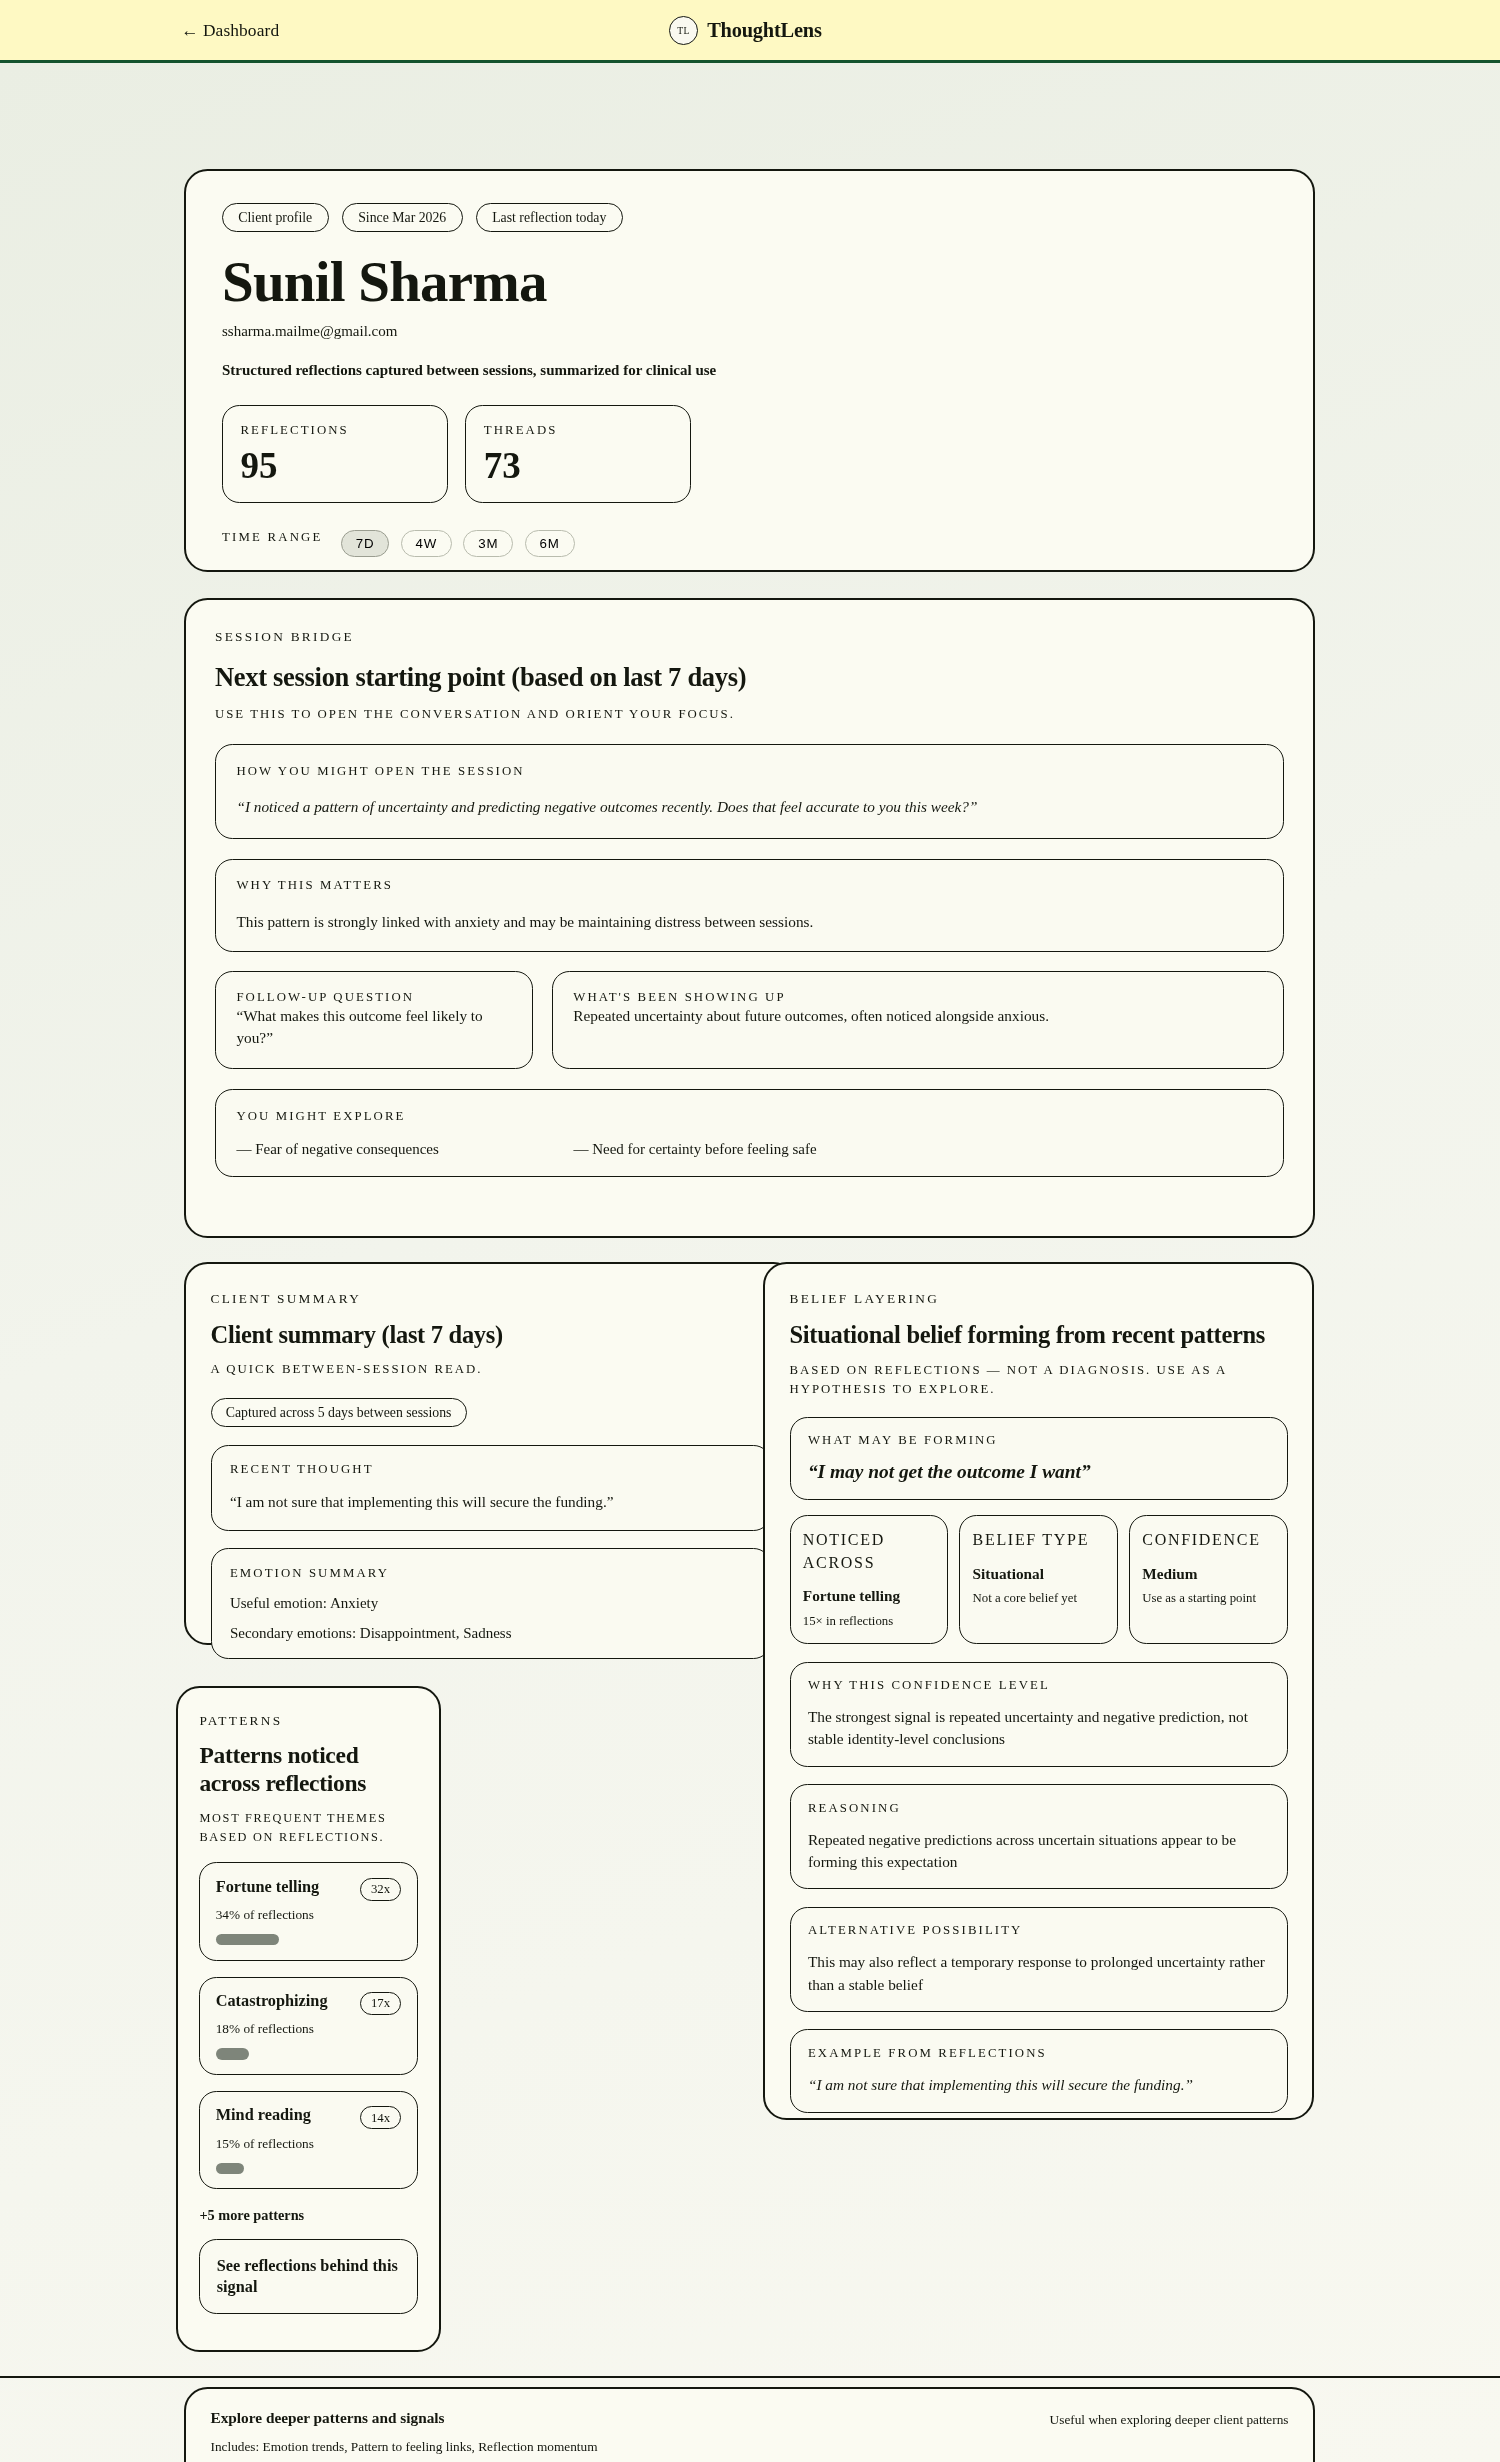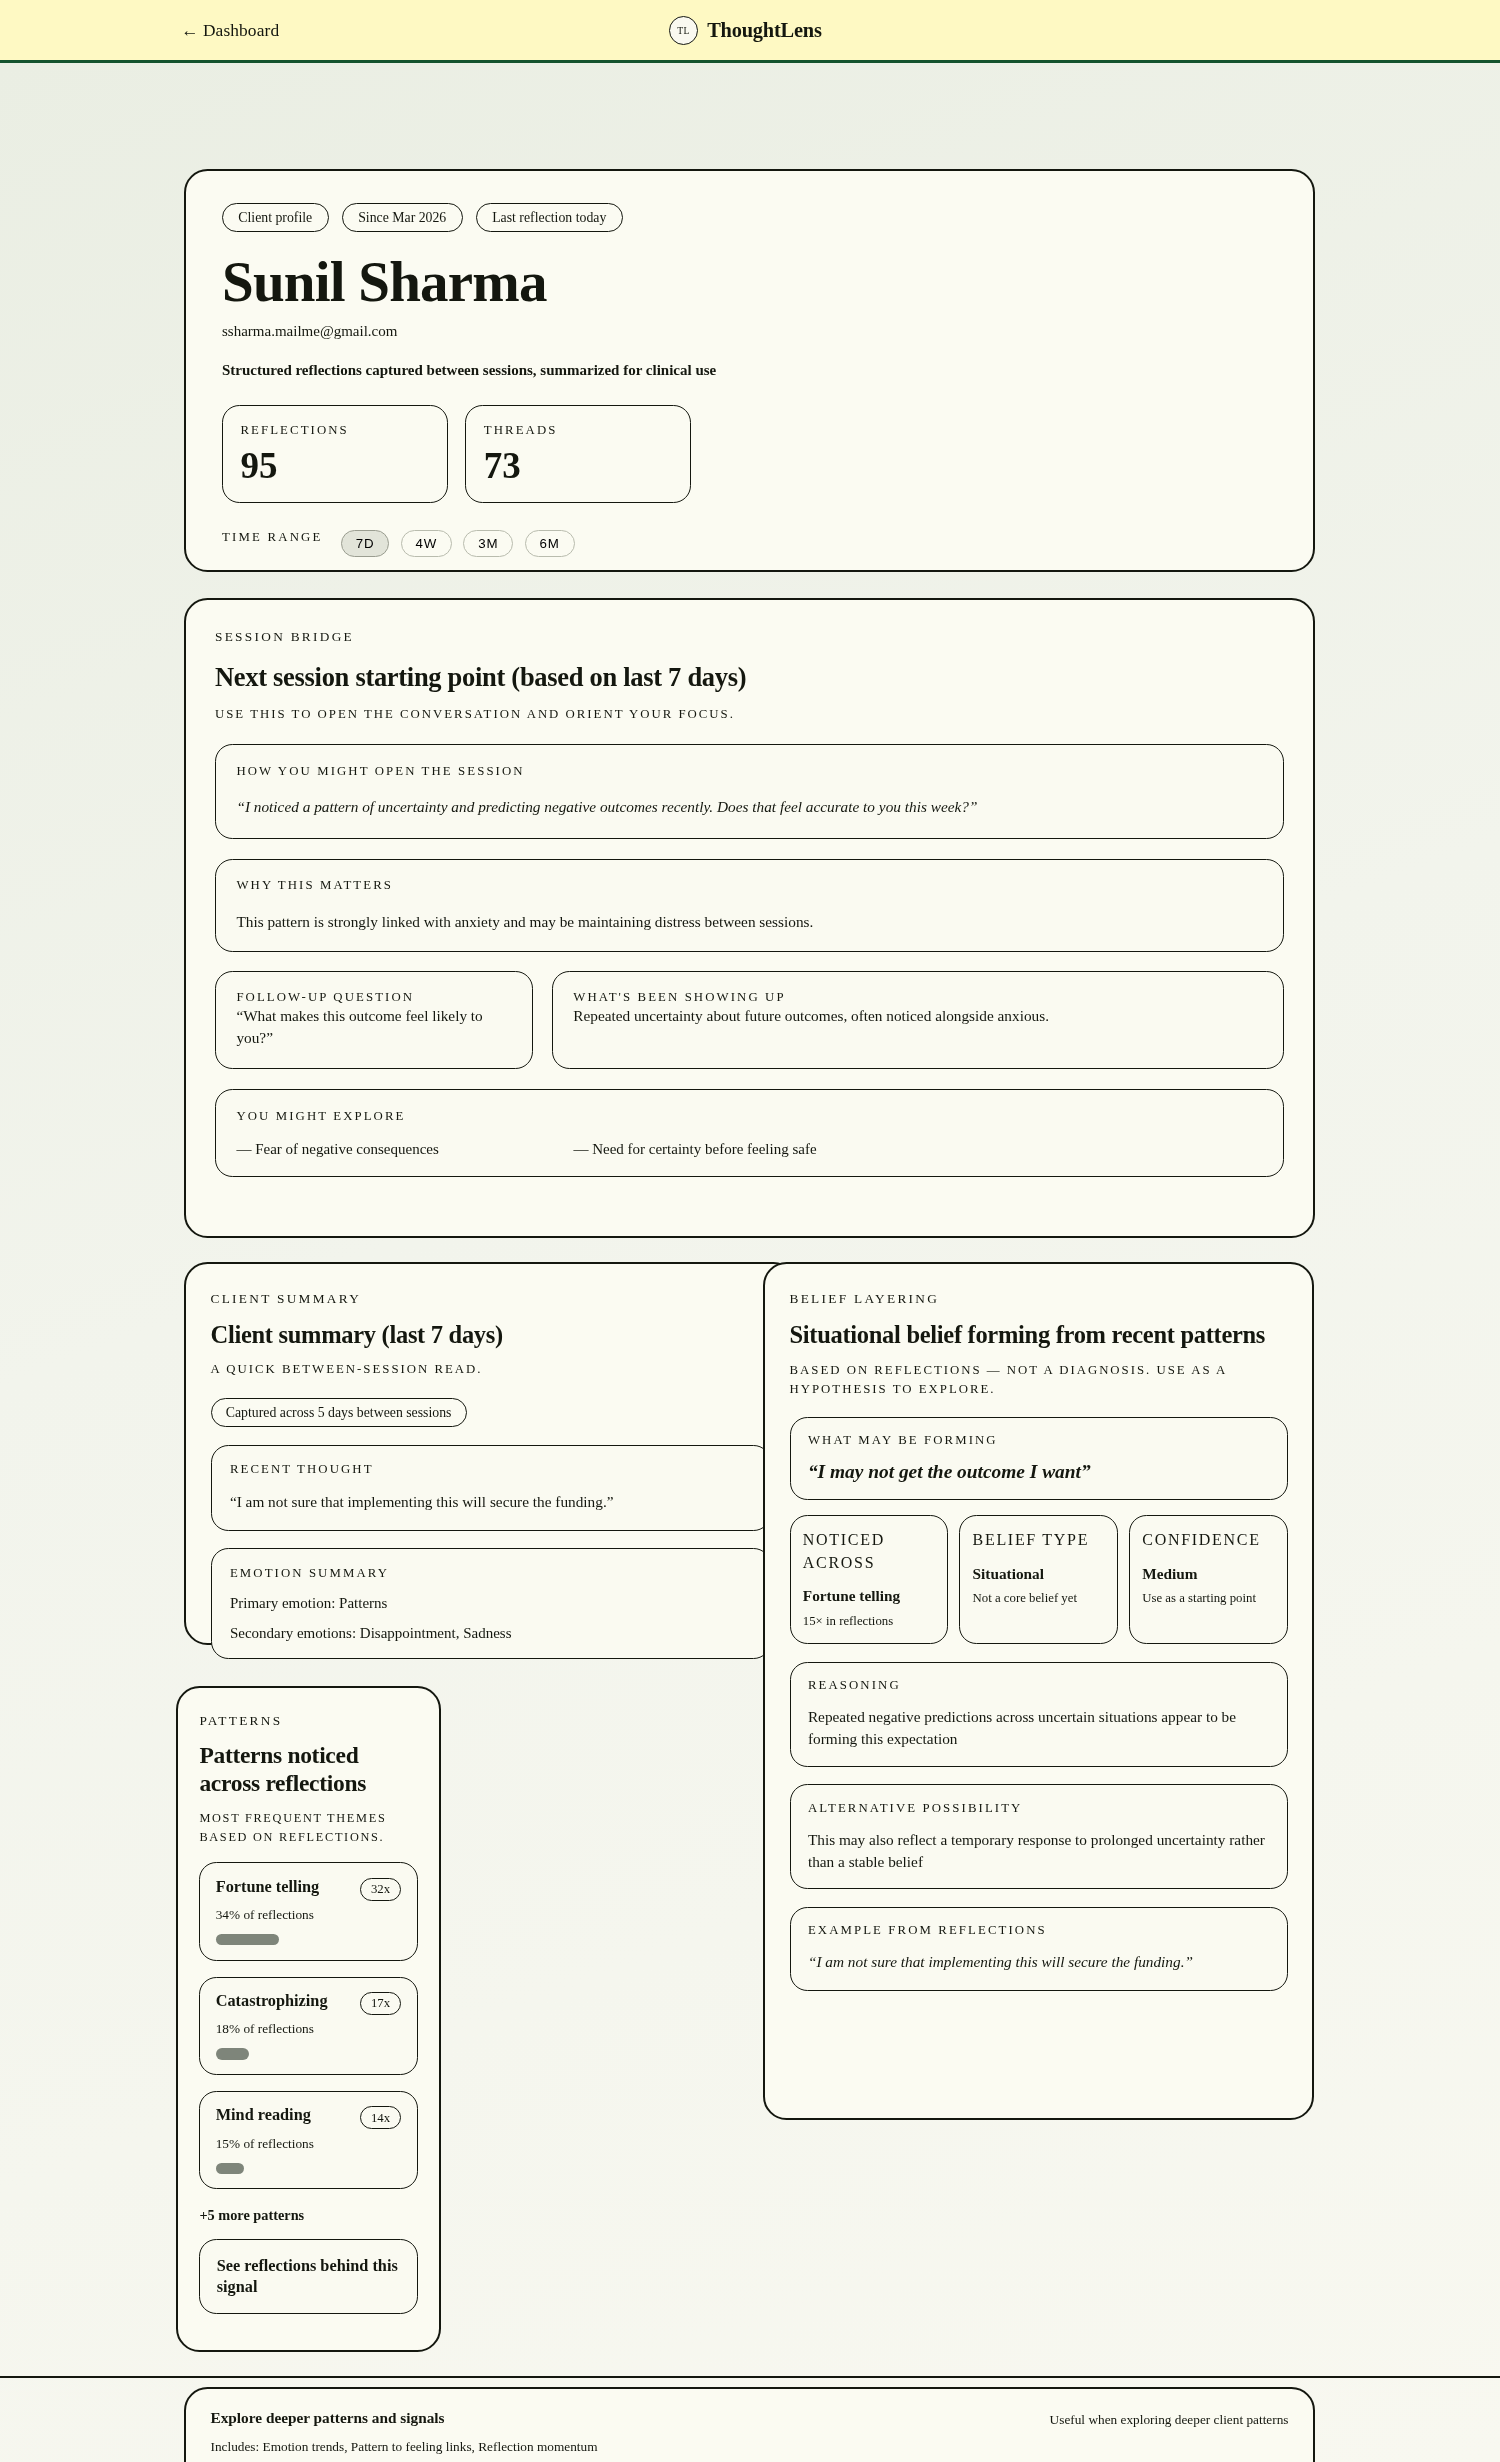--- a/index.html
+++ b/index.html
@@ -393,21 +393,21 @@
     <span class="captured-chip">Captured across 5 days between sessions</span>
 
     <div class="inner summary-box">
       <span class="inner-label">RECENT THOUGHT</span>
       <div class="box-body body-txt">“I am not sure that implementing this will secure the funding.”</div>
     </div>
 
     <div class="inner summary-box">
       <span class="inner-label">EMOTION SUMMARY</span>
       <div class="box-body">
-        <div class="emo-line">Primary emotion: Patterns</div>
+        <div class="emo-line">Useful emotion: Anxiety</div>
         <div class="emo-line">Secondary emotions: Disappointment, Sadness</div>
       </div>
     </div>
   </section>
 
   <section class="card patterns-card">
     <div class="eyebrow">PATTERNS</div>
     <h2 class="h2">Patterns noticed across reflections</h2>
     <div class="sub">MOST FREQUENT THEMES BASED ON REFLECTIONS.</div>
 
@@ -469,20 +469,24 @@
         <div class="belief-col-main">Situational</div>
         <div class="belief-col-sub">Not a core belief yet</div>
       </div>
       <div class="inner belief-col">
         <span class="inner-label">CONFIDENCE</span>
         <div class="belief-col-main">Medium</div>
         <div class="belief-col-sub">Use as a starting point</div>
       </div>
     </div>
 
+    <div class="inner belief-box">
+      <span class="inner-label">WHY THIS CONFIDENCE LEVEL</span>
+      <div class="box-body body-txt">The strongest signal is repeated uncertainty and negative prediction, not stable identity-level conclusions</div>
+    </div>
 
     <div class="inner belief-box">
       <span class="inner-label">REASONING</span>
       <div class="box-body body-txt">Repeated negative predictions across uncertain situations appear to be forming this expectation</div>
     </div>
 
     <div class="inner belief-box">
       <span class="inner-label">ALTERNATIVE POSSIBILITY</span>
       <div class="box-body body-txt">This may also reflect a temporary response to prolonged uncertainty rather than a stable belief</div>
     </div>

